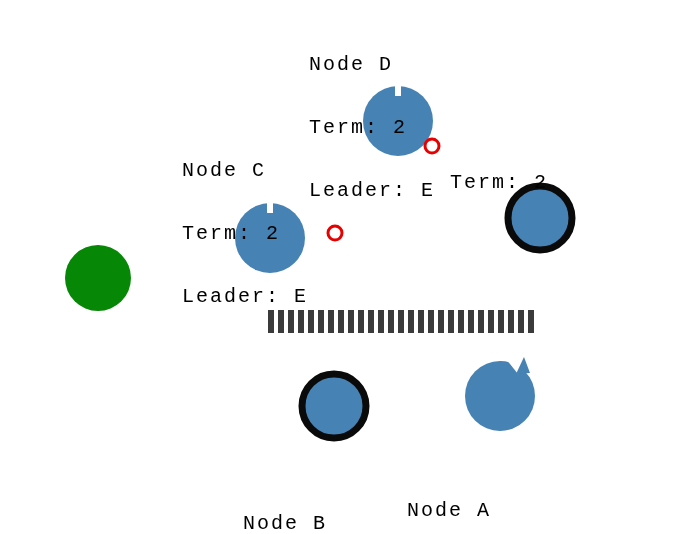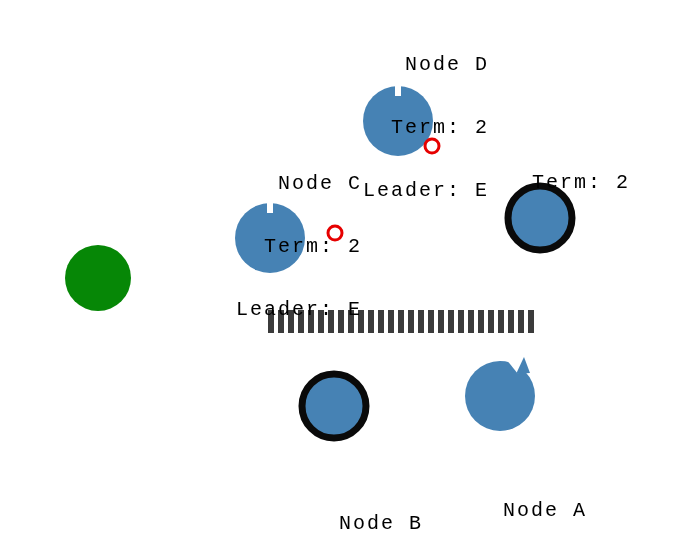--- a/index.html
+++ b/index.html
@@ -16,21 +16,21 @@
     overflow: hidden;
   }
   .stage svg {
     position: absolute;
     left: 0;
     top: 0;
   }
   .node-label {
     position: absolute;
     width: 180px;
-    text-align: right;
+    text-align: left;
     font-family: "Liberation Mono", monospace;
     font-size: 20px;
     line-height: 21px;
     letter-spacing: 2px;
     color: #000000;
     white-space: pre;
     z-index: 3;
   }
   .wall {
     position: absolute;
@@ -91,21 +91,21 @@
   <div class="wall"></div>
 
   <div class="watermark">https://blog.csdn.net/zhanghe_zht</div>
 
   <div class="node-label" style="left:309px; top:12px;">
     <div>Node D</div>
     <div>Term: 2</div>
     <div>Leader: E</div>
   </div>
 
-  <div class="node-label" style="left:182px; top:131px;">
+  <div class="node-label" style="left:182px; top:118px;">
     <div>Node C</div>
     <div>Term: 2</div>
     <div>Leader: E</div>
   </div>
 
   <div class="node-label" style="left:450px; top:130px;">
     <div>Term: 2</div>
   </div>
 
   <div class="node-label" style="left:243px; top:471px;">

